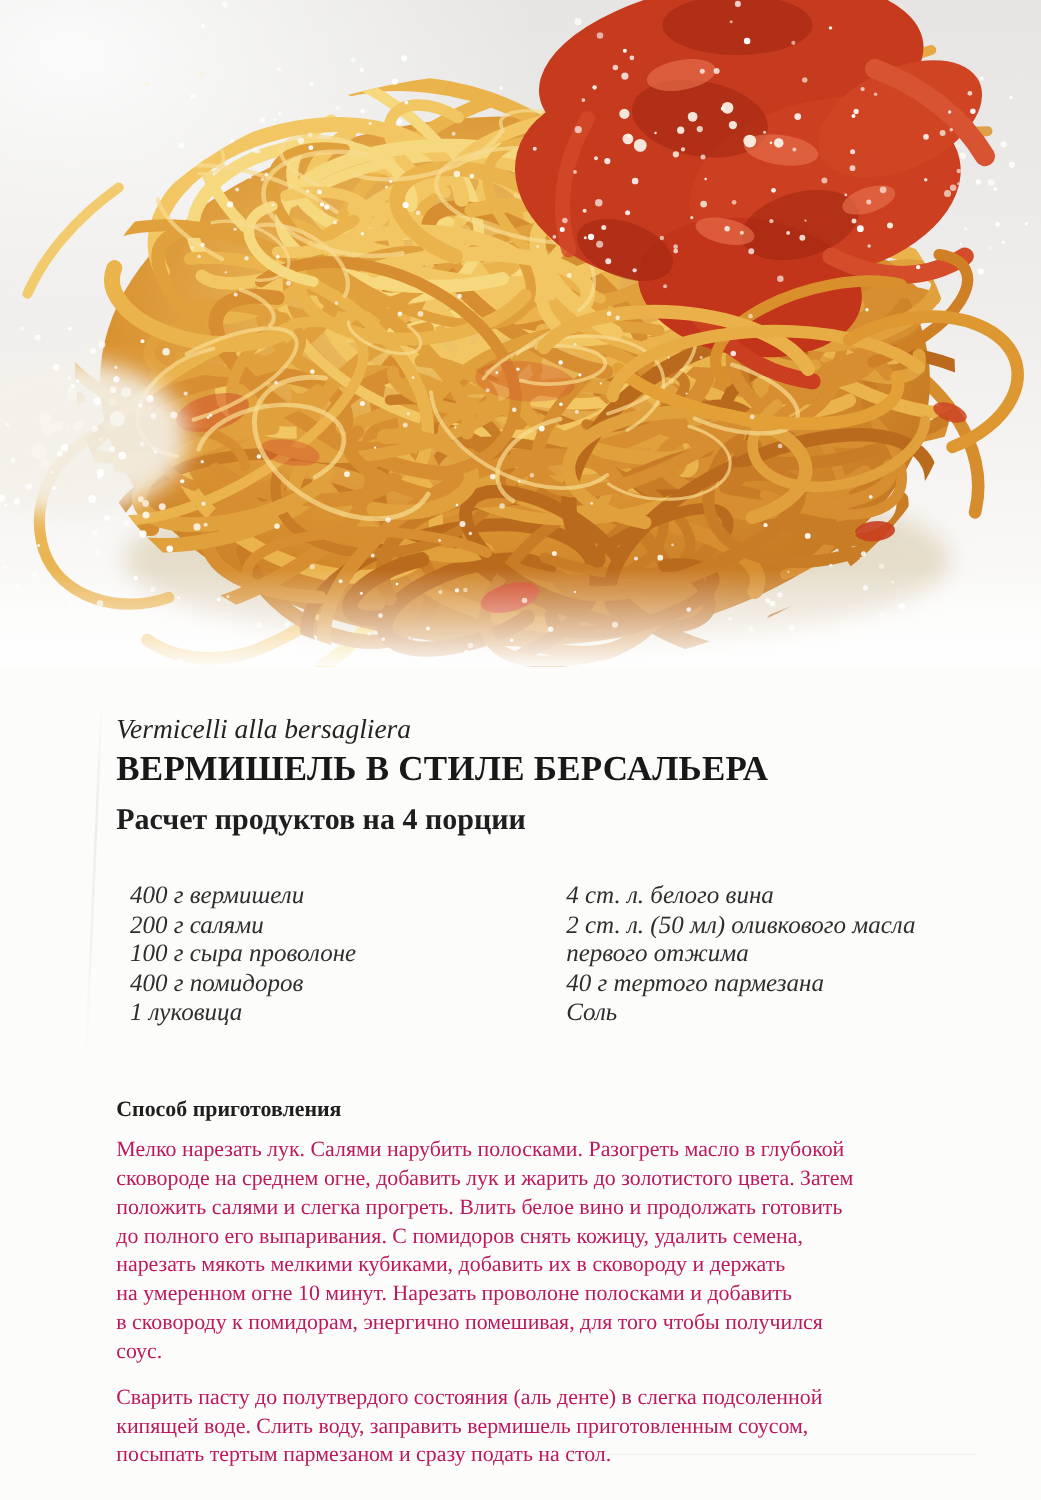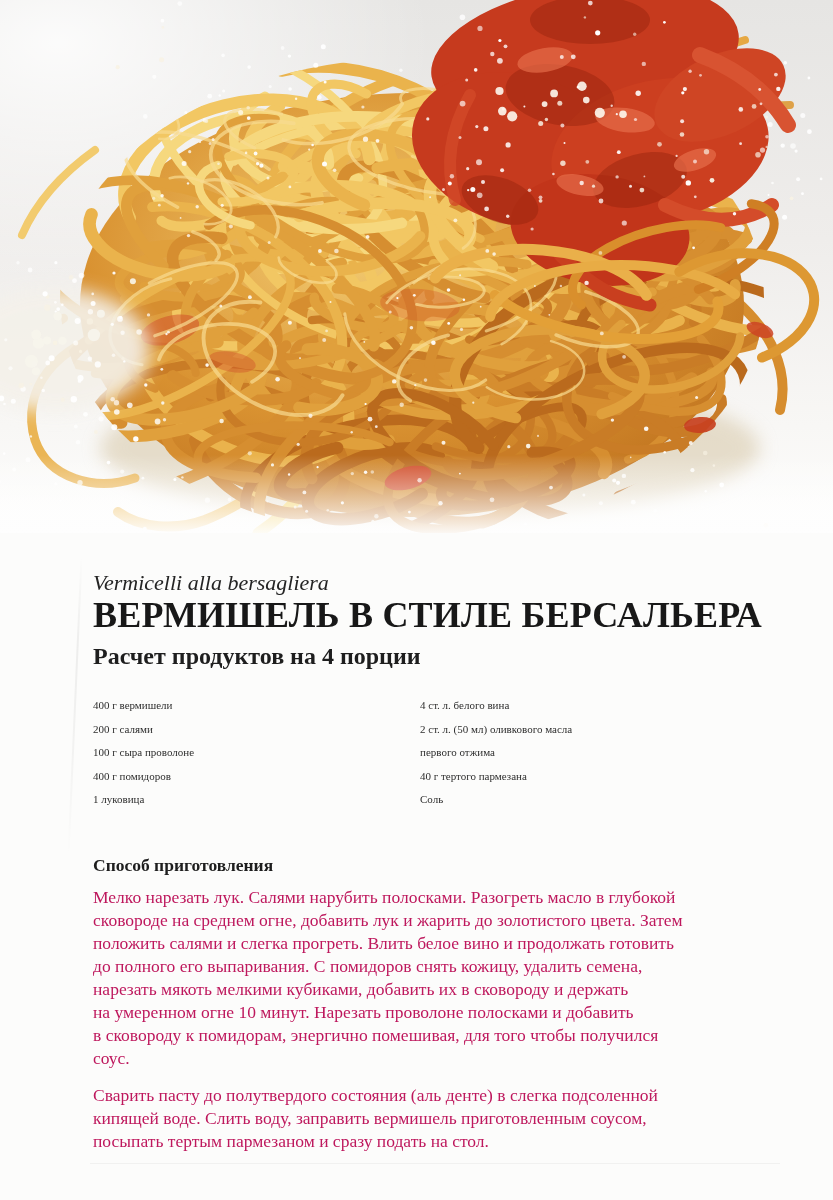--- a/index.html
+++ b/index.html
@@ -11,27 +11,27 @@
   }
   .page{position:relative;width:833px;height:1200px;background:#fcfcfb;}
   .photo{position:relative;width:833px;height:533px;overflow:hidden;margin:0;}
   .photo svg{display:block;width:833px;height:533px;}
   .content{position:relative;padding:38px 60px 0 93px;color:#2f2f2f;}
   .subtitle{
     font-style:italic;font-size:22px;line-height:24px;color:#242424;
     margin:0 0 6px 0;
   }
   .title{
-    font-size:36px;line-height:29px;font-weight:700;color:#181818;
+    font-size:28px;line-height:29px;font-weight:700;color:#181818;
     letter-spacing:.2px;margin:0 0 15px 0;
   }
   .servings{font-size:24px;line-height:23px;font-weight:700;color:#1e1e1e;margin:0 0 2px 0;}
   .time{font-size:17.5px;line-height:23px;color:#333;}
   .ingredients{display:flex;margin-top:26px;}
-  .ing-col{list-style:none;margin:0;padding:0;font-size:11px;line-height:23.5px;color:#2e2e2e;}
+  .ing-col{list-style:none;margin:11px;padding:0;font-size:20px;line-height:23.5px;color:#2e2e2e;font-style:italic;}
   .ing-col.left{width:327px;flex:0 0 327px;}
   .ing-col.right{flex:1;}
   .ing-col li{white-space:pre-line;}
   .method-h{font-size:17.5px;line-height:23px;font-weight:700;color:#1e1e1e;margin:42px 0 0 0;}
   .para{font-size:17.5px;line-height:23px;color:#be185d;margin:9px 0 0 0;white-space:pre-line;max-width:700px;}
   .para + .para{margin-top:14px;}
   .crease{
     position:absolute;left:74px;top:556px;width:2px;height:300px;
     background:linear-gradient(180deg,rgba(0,0,0,0),rgba(0,0,0,.06) 30%,rgba(0,0,0,.04) 65%,rgba(0,0,0,0));
     transform:rotate(2.5deg);pointer-events:none;

